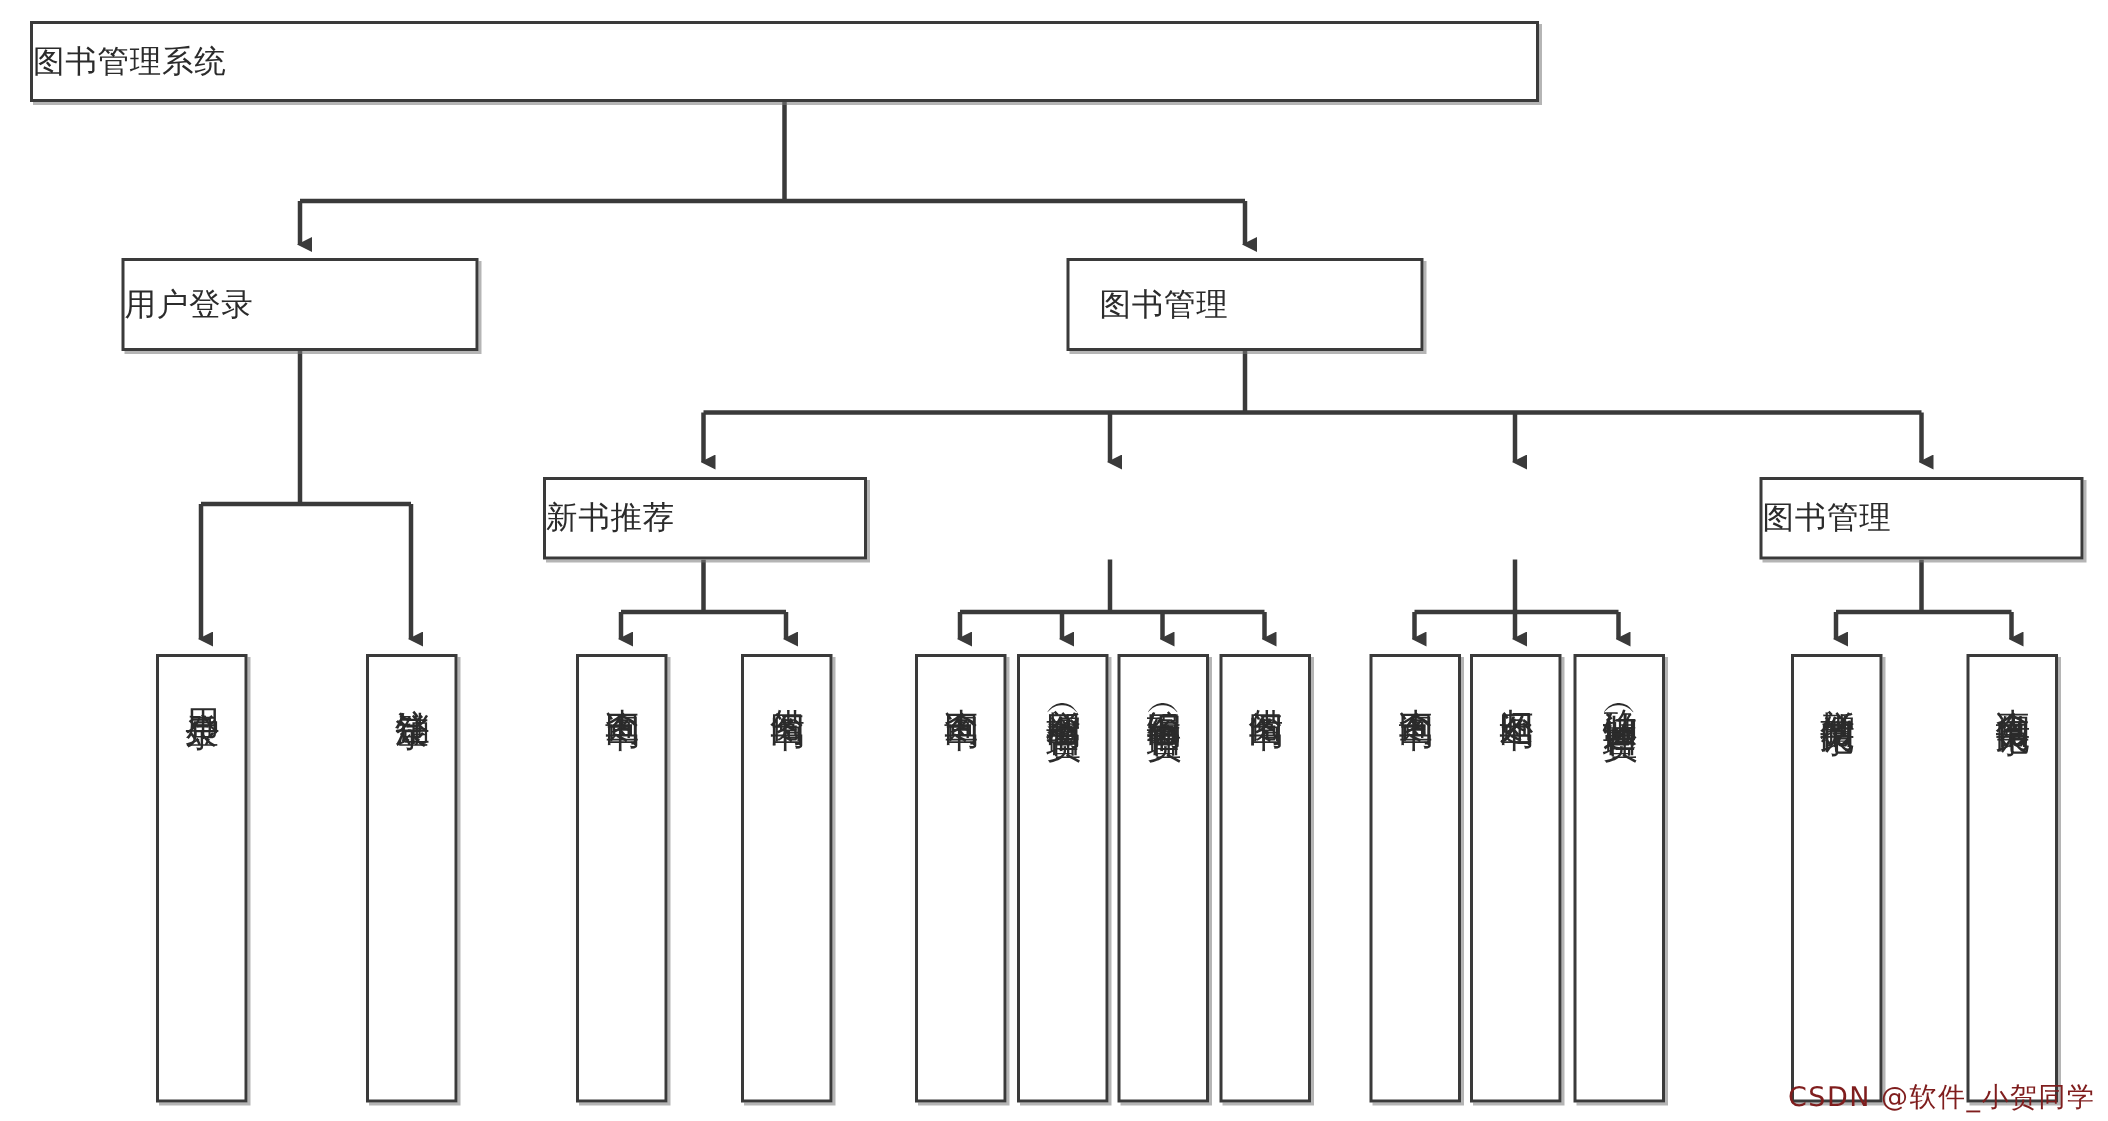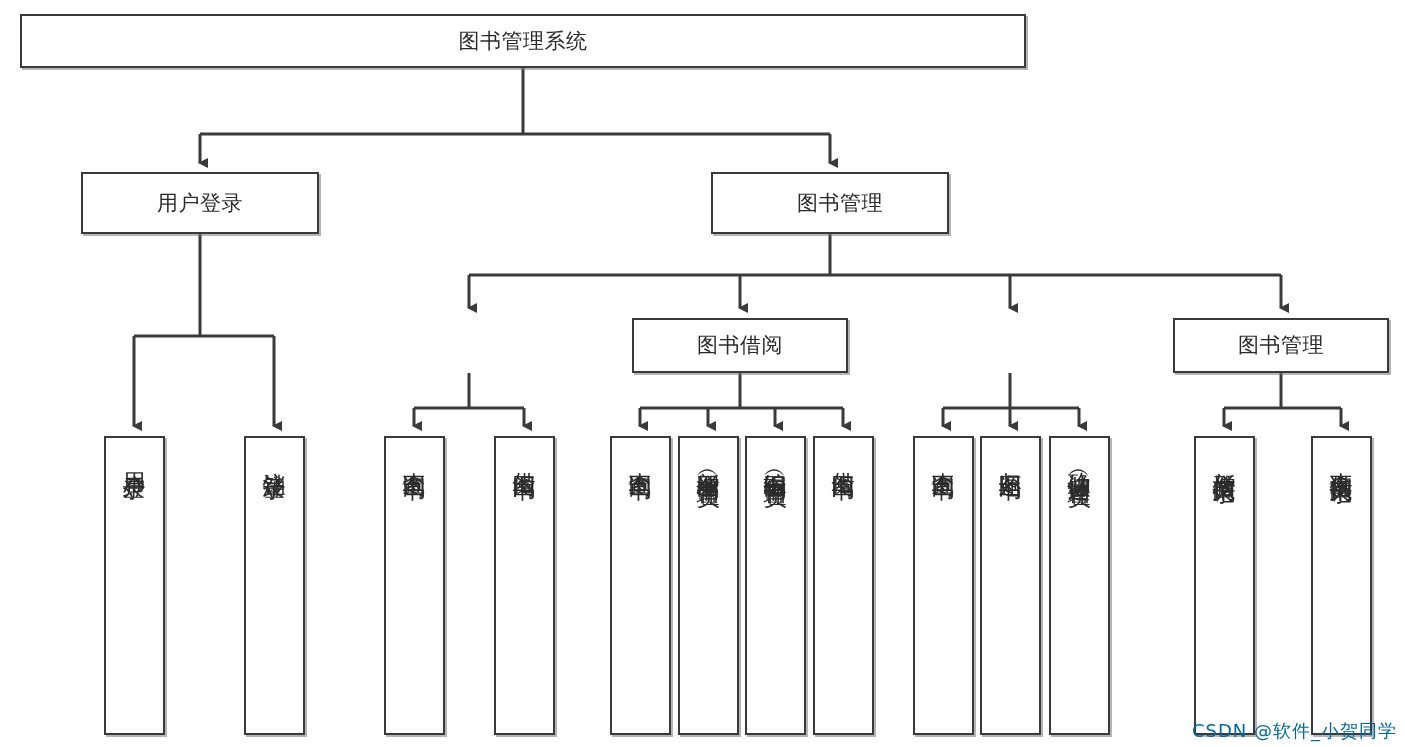--- a/index.html
+++ b/index.html
@@ -6,21 +6,20 @@
   body{font-family:"DejaVu Sans","Liberation Sans",sans-serif;}
   #canvas{position:relative;width:1405px;height:747px;background:#ffffff;overflow:hidden;}
   .node{
     position:absolute;
     box-sizing:border-box;
     background:#ffffff;
     border:2px solid #3a3a3a;
     box-shadow:2px 2px 0 0 rgba(120,120,120,0.55);
     display:flex;
     align-items:center;
-    justify-content:center;
     color:#2b2b2b;
   }
   .node .lbl{
     display:block;
     text-align:center;
     line-height:1.18;
     letter-spacing:0.5px;
     white-space:nowrap;
   }
   .node.horiz .lbl{font-size:21px;}
@@ -37,21 +36,21 @@
     letter-spacing:2px;
     white-space:normal;
     max-height:280px;
   }
   svg.wires{position:absolute;left:0;top:0;width:1405px;height:747px;pointer-events:none;}
   .wm{
     position:absolute;
     right:8px;
     bottom:4px;
     font-size:18px;
-    color:#0369a1;
+    color:#7f1d1d;
     letter-spacing:1px;
     white-space:nowrap;
   }
 </style>
 </head>
 <body>
 
 <div id="canvas">
 
   <svg class="wires" viewBox="0 0 1405 747">
@@ -108,22 +107,22 @@
     <span class="lbl">图书管理系统</span>
   </div>
 
   <div class="node horiz" style="left:81px;top:172px;width:238px;height:62px;">
     <span class="lbl">用户登录</span>
   </div>
   <div class="node horiz" style="left:711px;top:172px;width:238px;height:62px;padding-left:20px;">
     <span class="lbl">图书管理</span>
   </div>
 
-  <div class="node horiz" style="left:632px;top:318px;width:216px;height:55px;">
-    <span class="lbl">图书借阅</span>
+  <div class="node horiz" style="left:362px;top:318px;width:216px;height:55px;">
+    <span class="lbl">新书推荐</span>
   </div>
   <div class="node horiz" style="left:1173px;top:318px;width:216px;height:55px;">
     <span class="lbl">图书管理</span>
   </div>
 
   <div class="node vert" style="left:104px;top:436px;width:61px;height:299px;">
     <span class="lbl">用户登录</span>
   </div>
   <div class="node vert" style="left:244px;top:436px;width:61px;height:299px;">
     <span class="lbl">注销登录</span>

